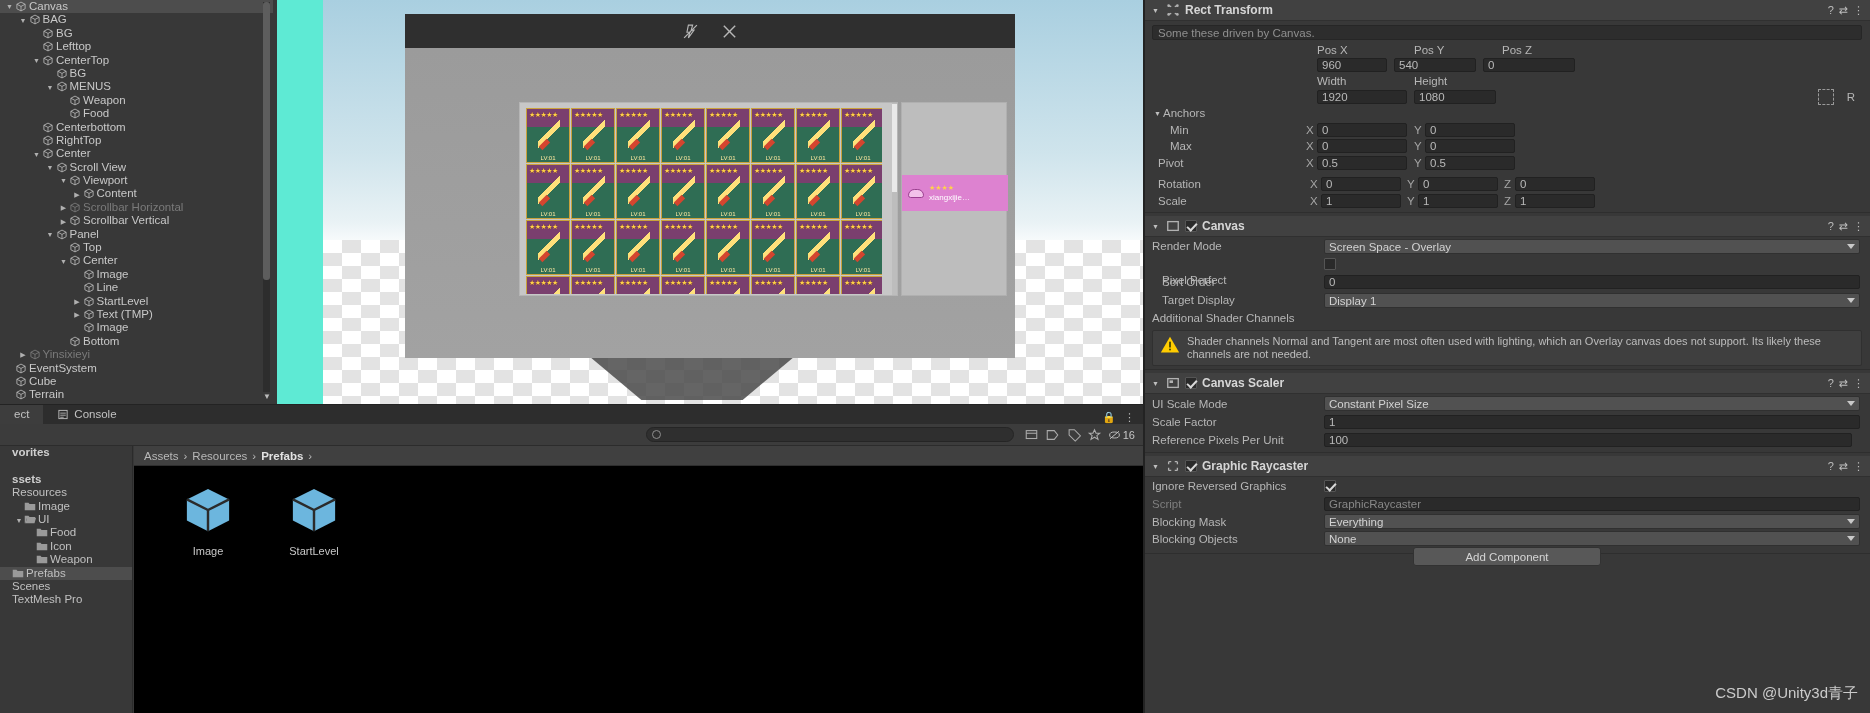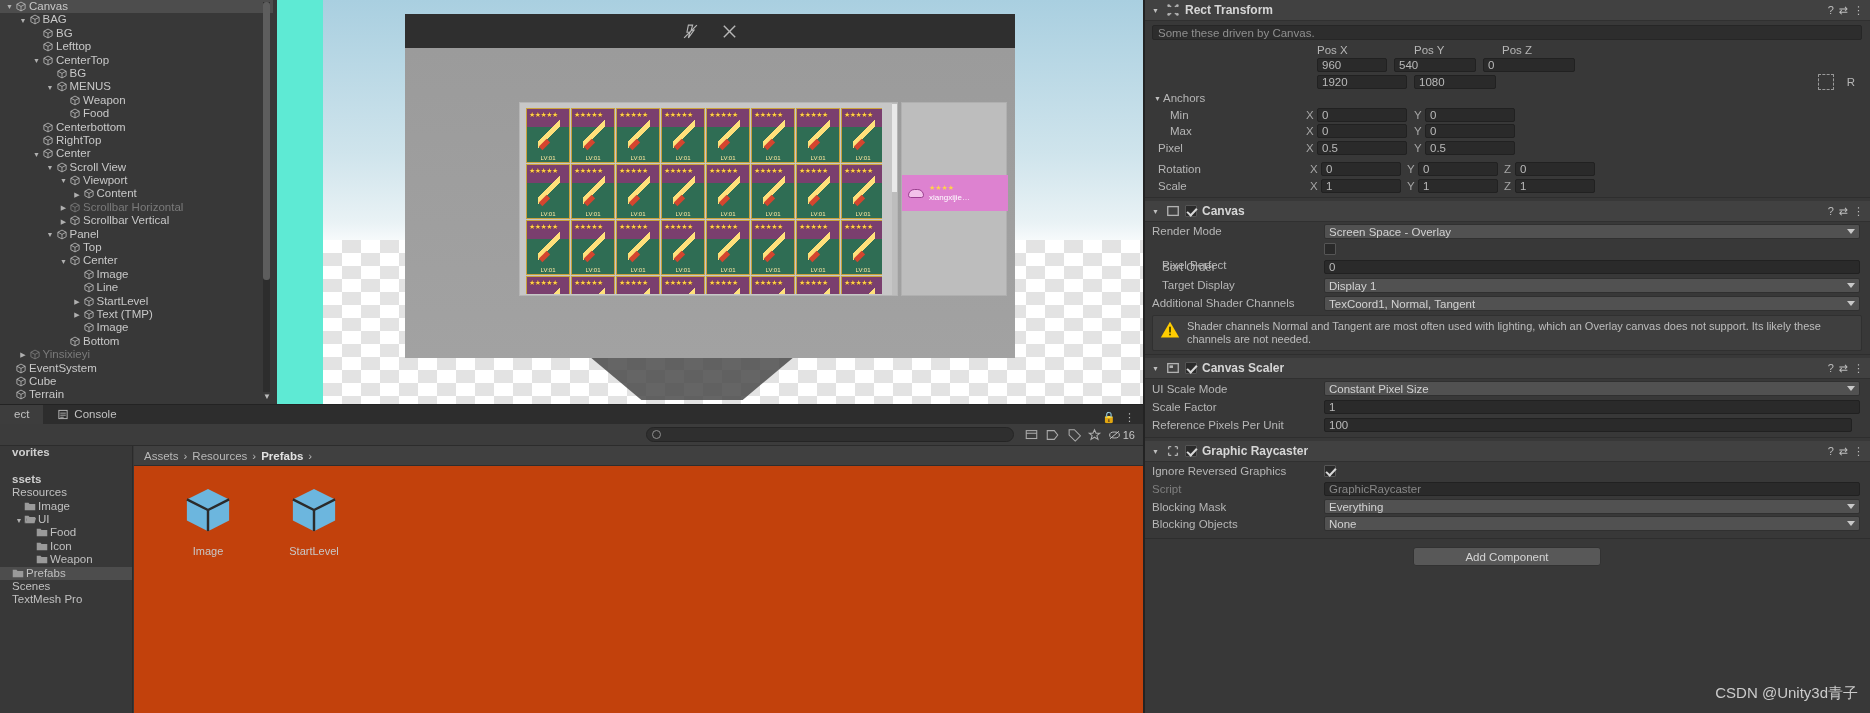--- a/index.html
+++ b/index.html
@@ -248,21 +248,21 @@
   .p-row.bold { font-weight: bold; color: #cfcfcf; }
   .fold-s {
     display: inline-block; width: 10px; text-align: center; font-size: 7px; color: #b0b0b0;
   }
   .folder-ico {
     display: inline-block; width: 12px; height: 10px; vertical-align: -1px;
     margin-right: 2px;
   }
   #proj-right {
     position: absolute; left: 134px; top: 41px; right: 0; height: 268px;
-    background: #c2410c;
+    background: #000000;
   }
   #breadcrumb {
     height: 20px; background: #404040; border-bottom: 1px solid #2e2e2e;
     display: flex; align-items: center; padding-left: 10px; gap: 5px;
     font-size: 11.5px; color: #b8b8b8;
   }
   #breadcrumb .cur { color: #e2e2e2; font-weight: bold; }
   #assets {
     display: flex; gap: 26px; padding: 18px 0 0 34px;
   }
@@ -620,20 +620,25 @@
       <span class="lbl">Pos Z</span>
     </div>
     <div class="row">
       <span style="width:165px;"></span>
       <span class="field" style="width:70px;">960</span>
       <span style="width:7px;"></span>
       <span class="field" style="width:82px;">540</span>
       <span style="width:7px;"></span>
       <span class="field" style="width:92px;">0</span>
     </div>
+    <div class="row" style="height:15px;">
+      <span style="width:165px;"></span>
+      <span class="lbl" style="width:97px;">Width</span>
+      <span class="lbl">Height</span>
+    </div>
     <div class="row">
       <span style="width:165px;"></span>
       <span class="field" style="width:90px;">1920</span>
       <span style="width:7px;"></span>
       <span class="field" style="width:82px;">1080</span>
       <span style="flex:1;"></span>
       <span class="anchor-btn"></span>
       <span style="width:4px;"></span>
       <span class="lbl" style="width:26px;text-align:center;">R</span>
     </div>
@@ -650,21 +655,21 @@
       <span class="field" style="width:90px;">0</span>
     </div>
     <div class="row">
       <span class="lbl" style="width:154px;padding-left:18px;">Max</span>
       <span class="axis">X</span>
       <span class="field" style="width:90px;">0</span>
       <span class="axis" style="margin-left:7px;">Y</span>
       <span class="field" style="width:90px;">0</span>
     </div>
     <div class="row">
-      <span class="lbl" style="width:154px;padding-left:6px;">Pixel</span>
+      <span class="lbl" style="width:154px;padding-left:6px;">Pivot</span>
       <span class="axis">X</span>
       <span class="field" style="width:90px;">0.5</span>
       <span class="axis" style="margin-left:7px;">Y</span>
       <span class="field" style="width:90px;">0.5</span>
     </div>
     <div style="height:5px;"></div>
     <div class="row">
       <span class="lbl" style="width:158px;padding-left:6px;">Rotation</span>
       <span class="axis">X</span>
       <span class="field" style="width:80px;">0</span>
@@ -713,24 +718,20 @@
     </div>
     <div class="row" style="height:18px;">
       <span class="lbl" style="width:172px;padding-left:10px;">Target Display</span>
       <span class="drop" style="flex:1;margin-right:4px;">
         <span>Display 1</span>
         <span class="caret"></span>
       </span>
     </div>
     <div class="row" style="height:18px;">
       <span class="lbl" style="width:172px;">Additional Shader Channels</span>
-      <span class="drop" style="flex:1;margin-right:4px;">
-        <span>TexCoord1, Normal, Tangent</span>
-        <span class="caret"></span>
-      </span>
     </div>
     <div id="warnbox">
       <svg style="width:22px;height:20px;flex:0 0 auto;" viewBox="0 0 24 24">
         <path d="M12 2 23 21H1z" fill="#ffcc00"></path>
         <rect x="11" y="8" width="2" height="7" fill="#3a3a00"></rect>
         <rect x="11" y="16.4" width="2" height="2" fill="#3a3a00"></rect>
       </svg>
       <span class="txt">Shader channels Normal and Tangent are most often used with lighting, which an Overlay canvas does not support. Its likely these channels are not needed.</span>
     </div>
     <div class="sep"></div>

